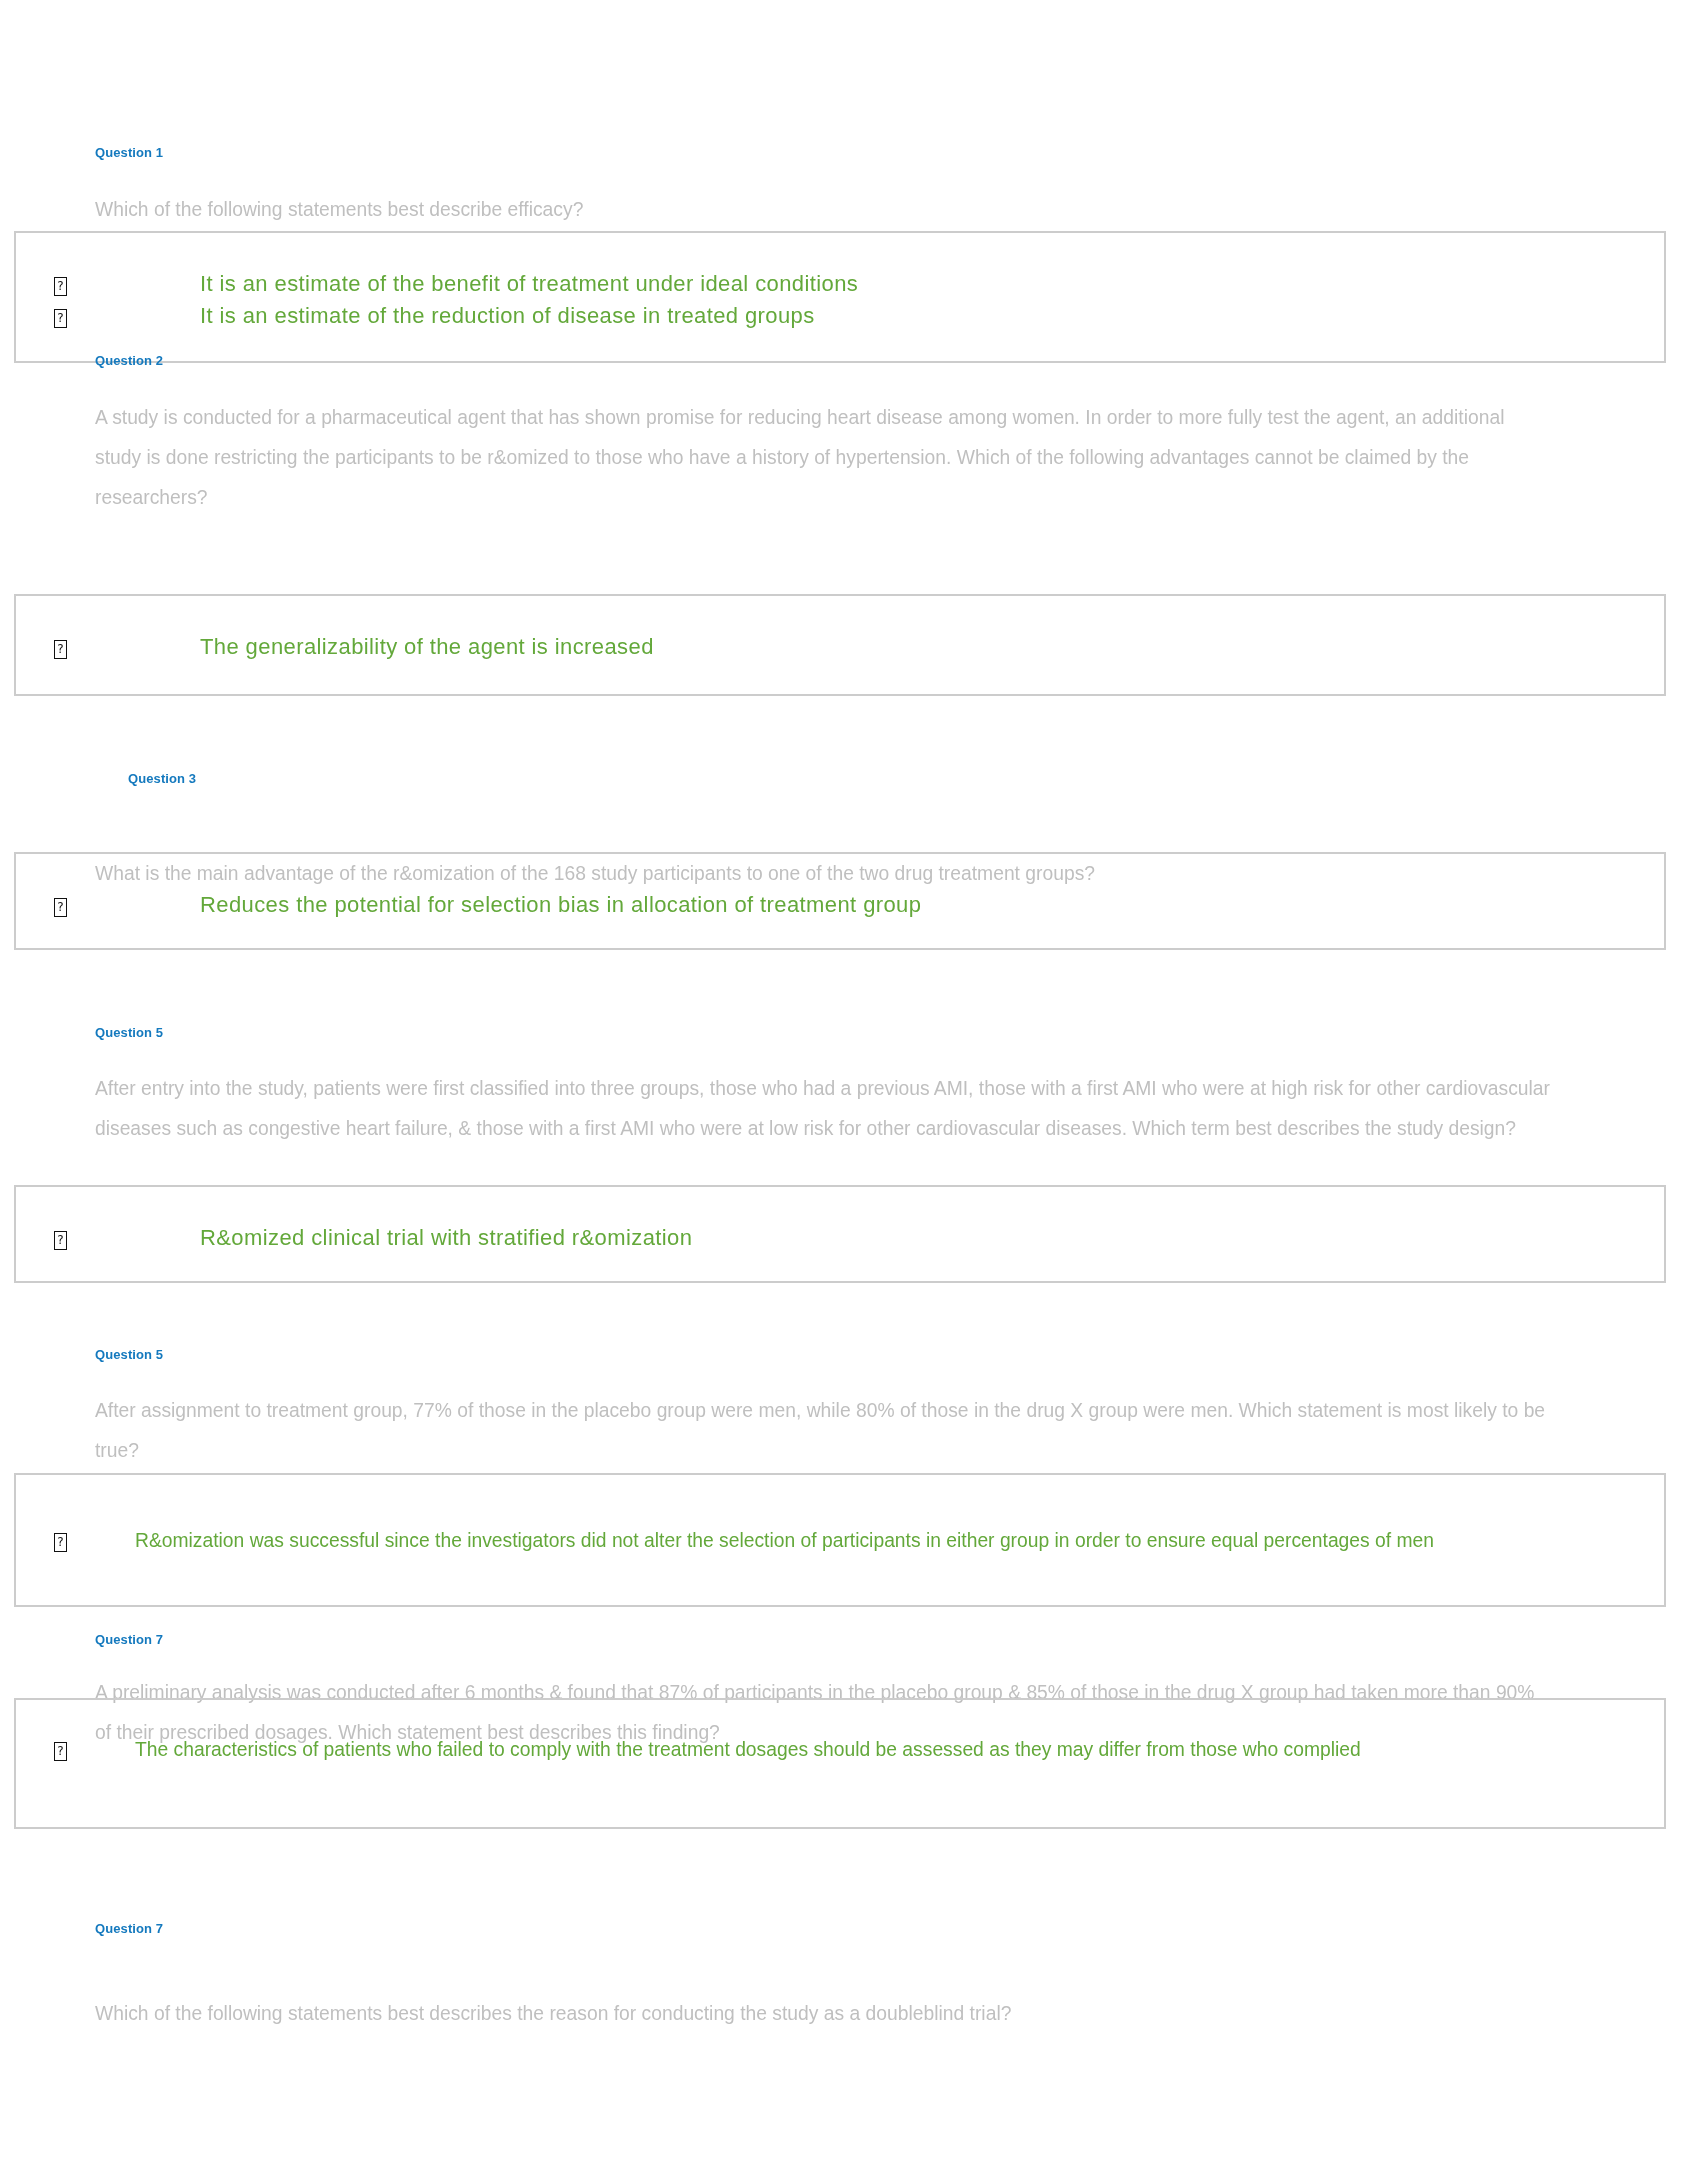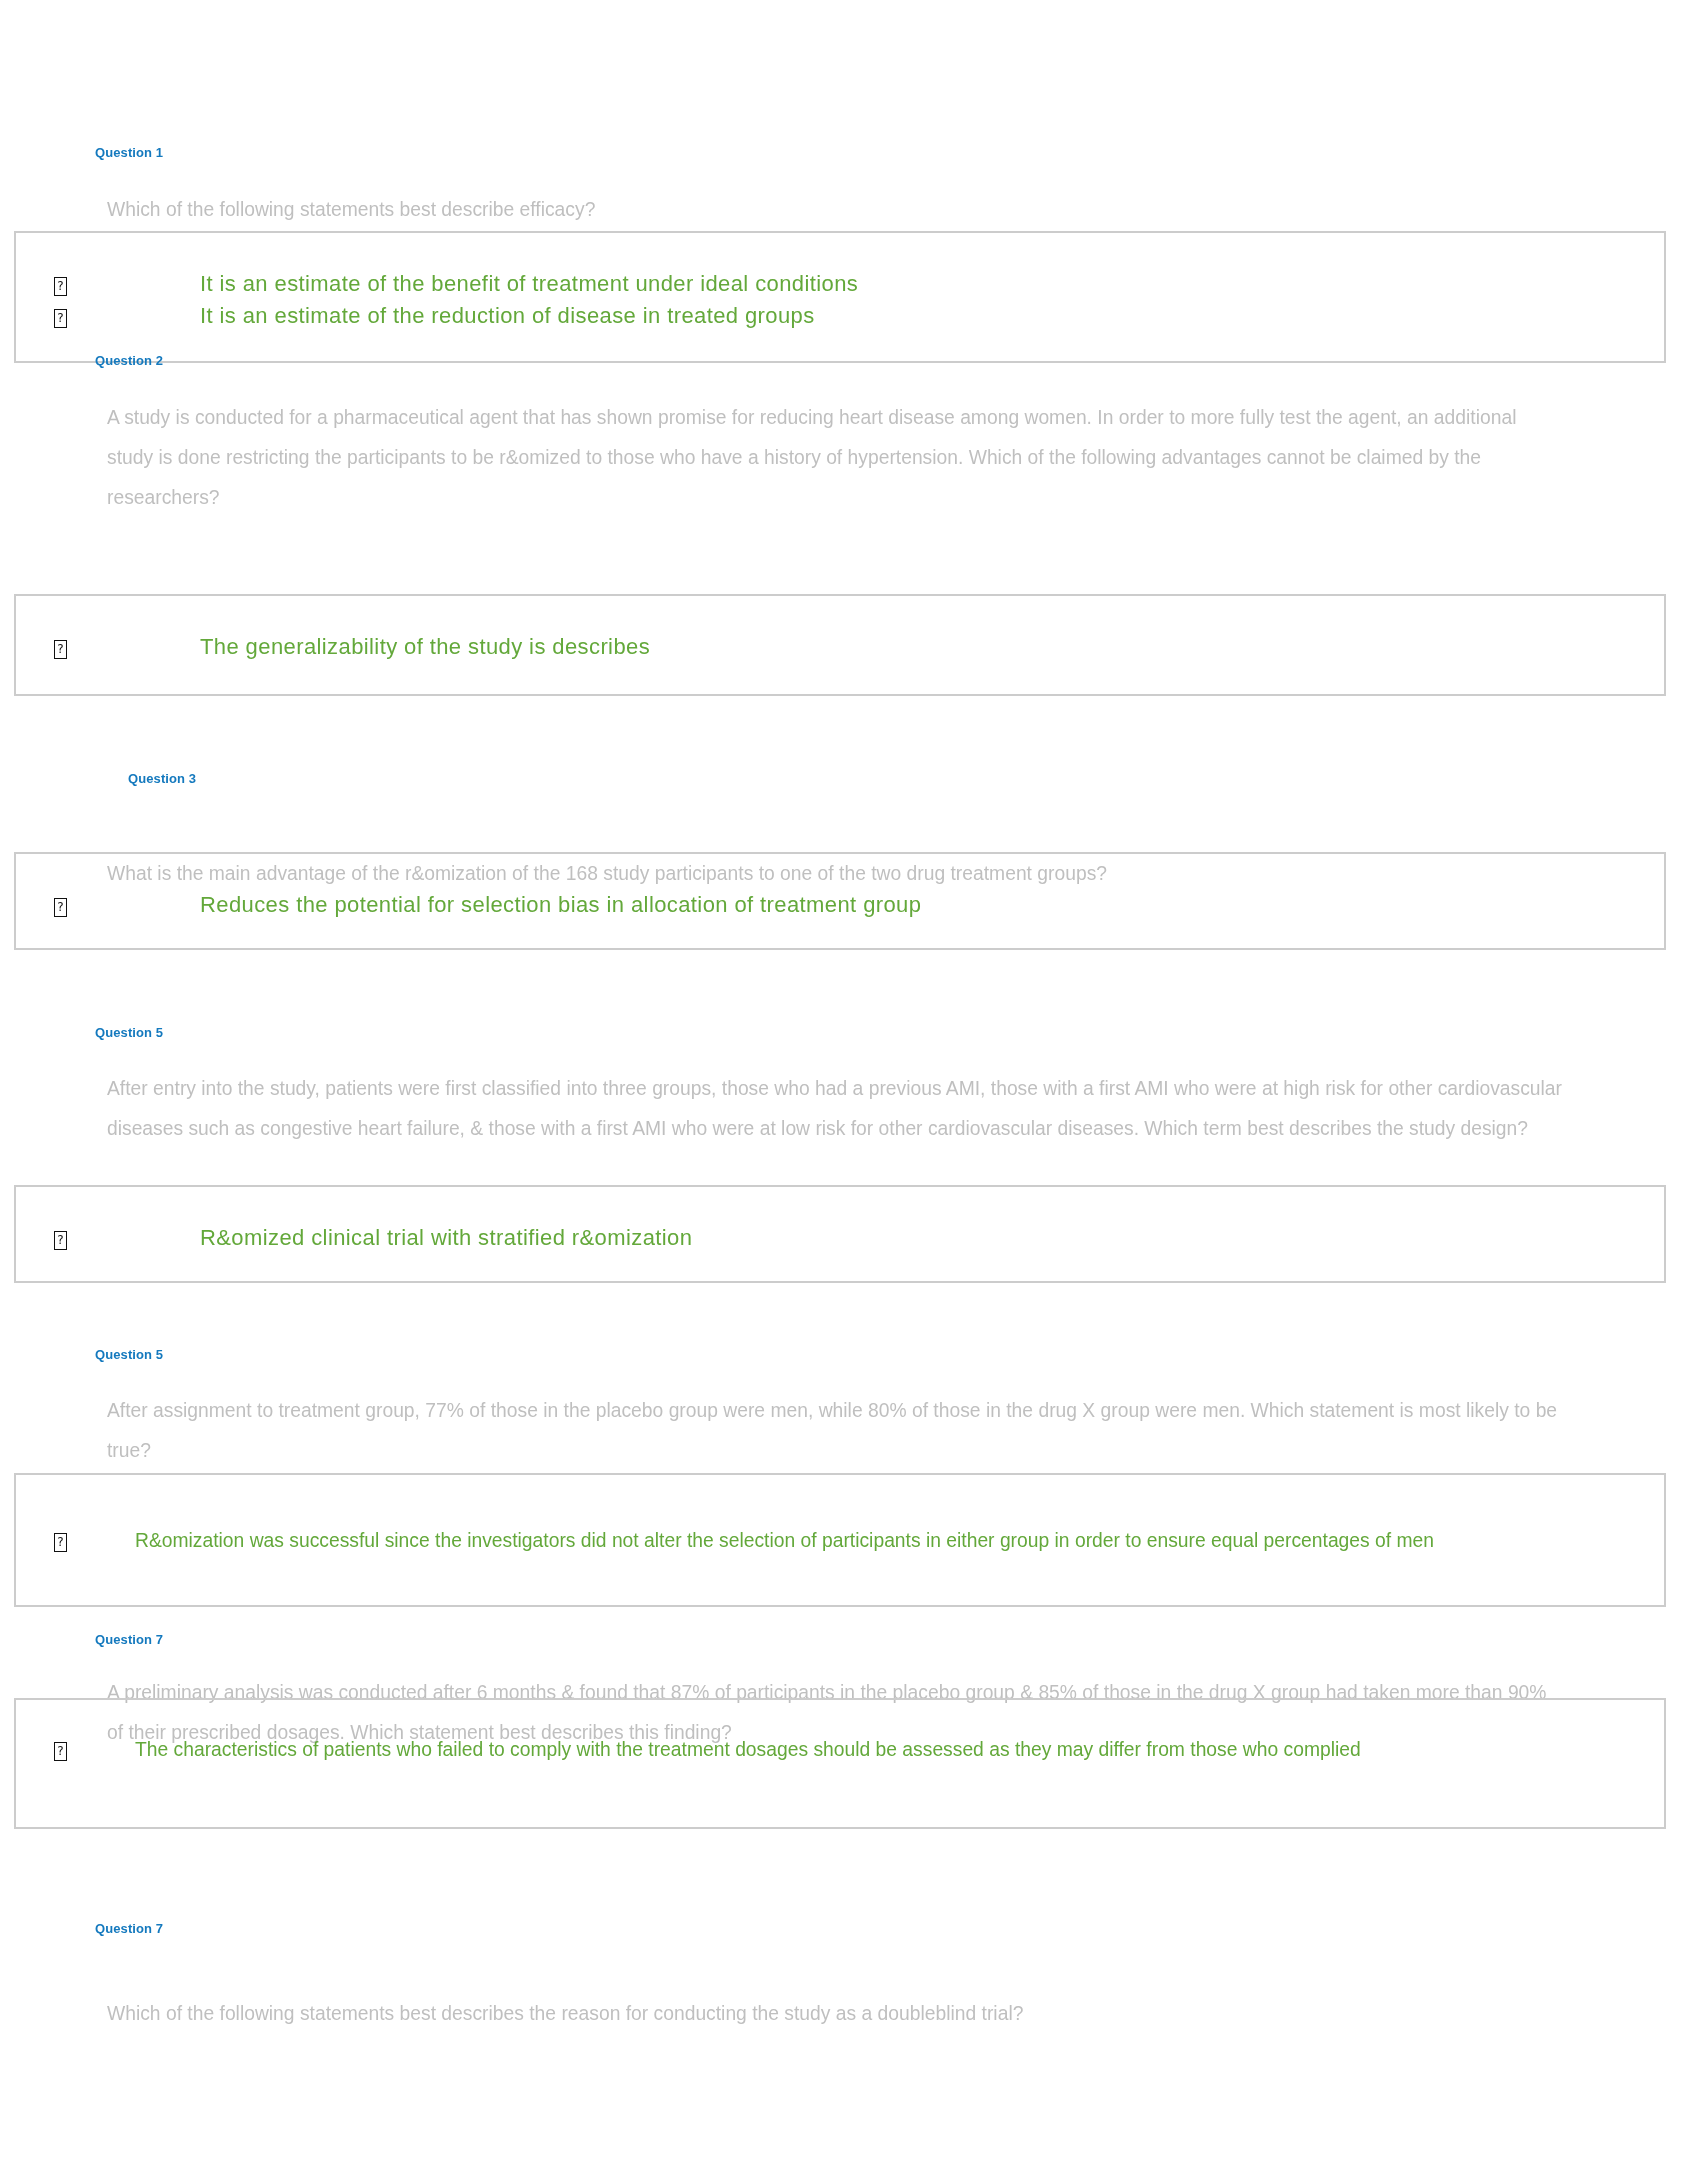--- a/index.html
+++ b/index.html
@@ -37,21 +37,20 @@
 
   
   .q-body {
     position: absolute;
     left: 95px;
     width: 1455px;
     font-size: 19.3px;
     font-weight: normal;
     color: #bfbfbf;
     line-height: 40px;
-    margin-left: 12px;
   }
 
   
   .answer-box {
     position: absolute;
     left: 14px;
     width: 1652px;              
     box-sizing: border-box;
     border: 2px solid #cccccc;
     background: transparent;
@@ -105,21 +104,21 @@
     <span class="tofu" style="left:38px; top:76px;">?</span>
     <div class="answer-text wide" style="left:184px; top:66px;">It is an estimate of the reduction of disease in treated groups</div>
     <div class="answer-text wide" style="left:184px; top:34px;">It is an estimate of the benefit of treatment under ideal conditions</div>
   </div>
 
   <div class="q-heading" style="top:353px;">Question 2</div>
   <div class="q-body" style="top:398px;">A study is conducted for a pharmaceutical agent that has shown promise for reducing heart disease among women. In order to more fully test the agent, an additional study is done restricting the participants to be r&amp;omized to those who have a history of hypertension. Which of the following advantages cannot be claimed by the researchers?</div>
 
   <div class="answer-box" style="top:594px; height:102px;">
     <span class="tofu" style="left:38px; top:44px;">?</span>
-    <div class="answer-text wide" style="left:184px; top:34px;">The generalizability of the study is describes</div>
+    <div class="answer-text wide" style="left:184px; top:34px;">The generalizability of the agent is increased</div>
   </div>
 
   <div class="q-heading" style="top:771px;margin-left:33px;">Question 3</div>
   <div class="q-body" style="top:854px;">What is the main advantage of the r&amp;omization of the 168 study participants to one of the two drug treatment groups?</div>
 
   <div class="answer-box" style="top:852px; height:98px;">
     <span class="tofu" style="left:38px; top:44px;">?</span>
     <div class="answer-text wide" style="left:184px; top:34px;">Reduces the potential for selection bias in allocation of treatment group</div>
   </div>
 

